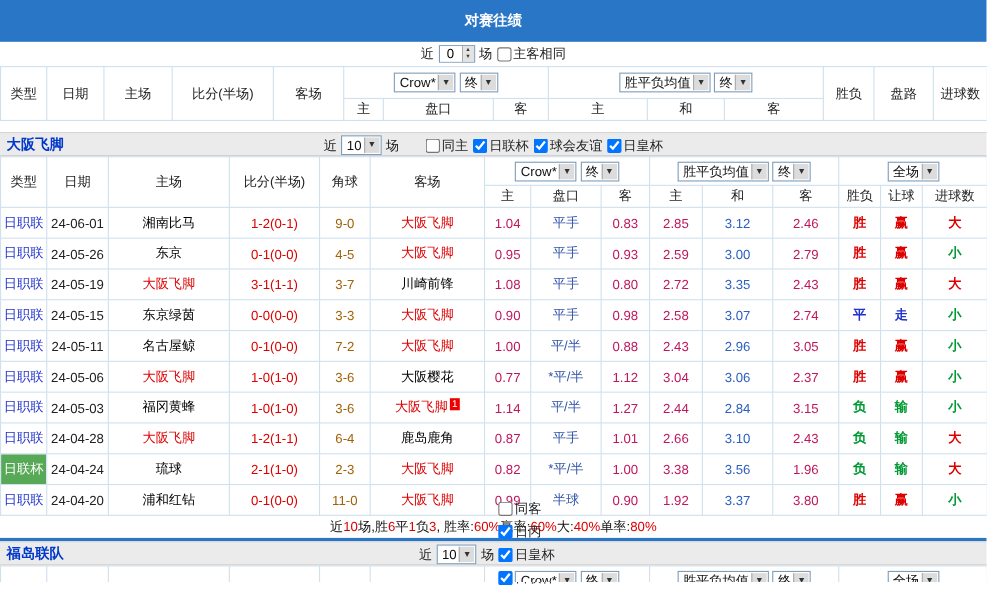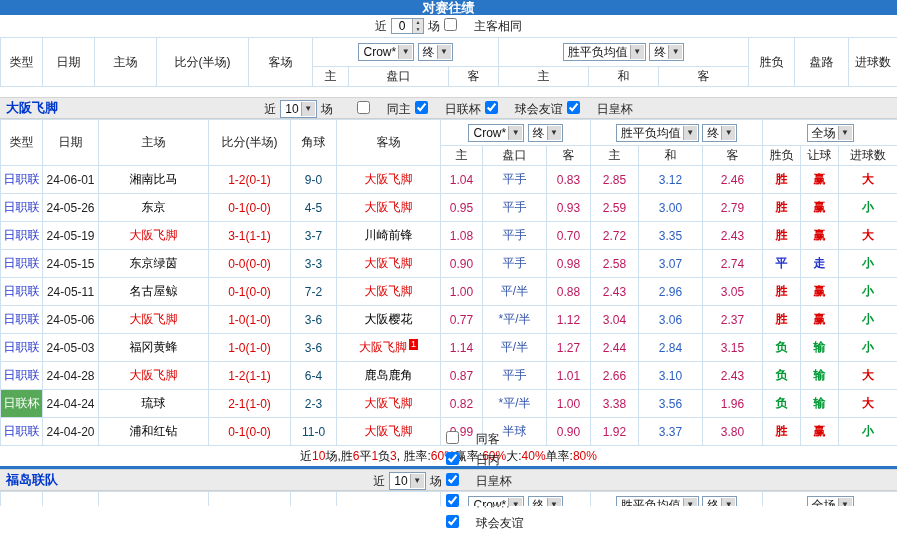--- a/index.html
+++ b/index.html
@@ -3,21 +3,21 @@
 <meta charset="utf-8">
 <style>
   :root{
     --bar-blue:#2a76c6; --link-blue:#0038cc; --accent-red:#dd0000; --accent-green:#009933;
     --accent-blue:#2233cc; --handicap-blue:#3355aa; --euro-mid-blue:#2b5fc0;
     --section-bg:#ebebeb; --grid-border:#cfe0ef; --league-green-bg:#57a957;
   }
   *{box-sizing:border-box;}
   body{margin:0;width:897px;height:535px;overflow:hidden;background:#fff;
        font-family:"Liberation Sans","DejaVu Sans",sans-serif;font-size:12px;color:#222;}
-  .bar{height:15px;background:var(--bar-blue);color:#fff;display:flex;align-items:center;justify-content:center;
+  .bar{height:38px;background:var(--bar-blue);color:#fff;display:flex;align-items:center;justify-content:center;
        font-weight:bold;font-size:13px;gap:8px;}
   .bar label{font-weight:bold;font-size:12px;display:inline-flex;align-items:center;gap:2px;color:#fff;}
   .ctrl-row{height:22px;display:flex;align-items:center;justify-content:center;gap:4px;}
   .spin{display:inline-flex;border:1px solid #7f9db9;height:16px;background:#fff;}
   .spin input{width:20px;border:none;font-size:12px;text-align:center;padding:0;outline:none;}
   .spin .arrows{display:flex;flex-direction:column;width:11px;border-left:1px solid #aaa;}
   .spin .arrows span{flex:1;background:#e3e3e3;font-size:5px;line-height:7px;text-align:center;color:#333;}
   table.grid{border-collapse:collapse;table-layout:fixed;width:897px;}
   .grid th,.grid td{border:1px solid var(--grid-border);text-align:center;padding:0;
        font-weight:normal;font-size:12px;overflow:hidden;white-space:nowrap;}
@@ -28,35 +28,35 @@
   .team-table td{height:28px;}
   .select{display:inline-block;position:relative;background:#fff;border:1px solid #7f9db9;
        padding:1px 17px 1px 4px;font-size:12px;line-height:14px;min-width:28px;text-align:left;vertical-align:middle;color:#111;}
   .select::after{content:"▼";position:absolute;right:1px;top:1px;bottom:1px;width:13px;background:#dcdcdc;
        border-left:1px solid #aaa;font-size:8px;line-height:14px;text-align:center;color:#333;}
   .section-bar{position:relative;height:22px;background:var(--section-bg);
        border-top:1px solid #d5d5d5;border-bottom:1px solid #cfcfcf;}
   .team-name{position:absolute;left:6px;top:0;line-height:20px;color:var(--link-blue);font-weight:bold;font-size:13px;}
   .section-controls{position:absolute;left:0;right:0;top:0;height:22px;display:flex;align-items:center;
        justify-content:center;gap:4px;}
-  label.chk{display:inline-flex;align-items:flex-start;gap:16px;}
+  label.chk{display:inline-flex;align-items:center;gap:1px;}
   input[type=checkbox],input[type=radio]{margin:0 1px 0 0;width:13px;height:13px;}
   .gap{height:10px;}
   .summary{height:20px;display:flex;align-items:center;justify-content:center;}
   .sum-r{color:var(--accent-red);}
   .sum-k{color:#111;}
   .divider{height:3px;background:var(--bar-blue);}
   .clip{height:15px;overflow:hidden;}
   td.lg-blue{color:var(--accent-blue);}
   td.lg-green{background:var(--league-green-bg);color:#fff;}
   td.date{color:#222;margin-left:45px;}
   td.team{color:#000;}
   td.team.hot{color:var(--accent-red);}
   td.score{color:var(--accent-red);}
-  td.corner{color:#0c4a6e;}
+  td.corner{color:#a16207;}
   td.num{color:#be185d;}
   td.handicap{color:var(--handicap-blue);}
   td.eu-mid{color:var(--euro-mid-blue);}
   td.c-red{color:var(--accent-red);font-weight:bold;}
   td.c-blue{color:var(--accent-blue);font-weight:bold;}
   td.c-green{color:var(--accent-green);font-weight:bold;}
   .redcard{display:inline-block;background:#e00;color:#fff;font-size:9px;line-height:11px;min-width:9px;
        margin-left:2px;vertical-align:top;text-align:center;}
 </style>
 </head>
@@ -248,21 +248,21 @@
         </tr>
         <tr>
           <td class="lg-blue">日职联</td>
           <td class="date">24-05-19</td>
           <td class="team hot">大阪飞脚</td>
           <td class="score">3-1(1-1)</td>
           <td class="corner">3-7</td>
           <td class="team">川崎前锋</td>
           <td class="num">1.08</td>
           <td class="handicap">平手</td>
-          <td class="num">0.70</td>
+          <td class="num">0.80</td>
           <td class="num">2.72</td>
           <td class="eu-mid">3.35</td>
           <td class="num">2.43</td>
           <td class="c-red">胜</td>
           <td class="c-red">赢</td>
           <td class="c-red">大</td>
         </tr>
         <tr>
           <td class="lg-blue">日职联</td>
           <td class="date">24-05-15</td>

